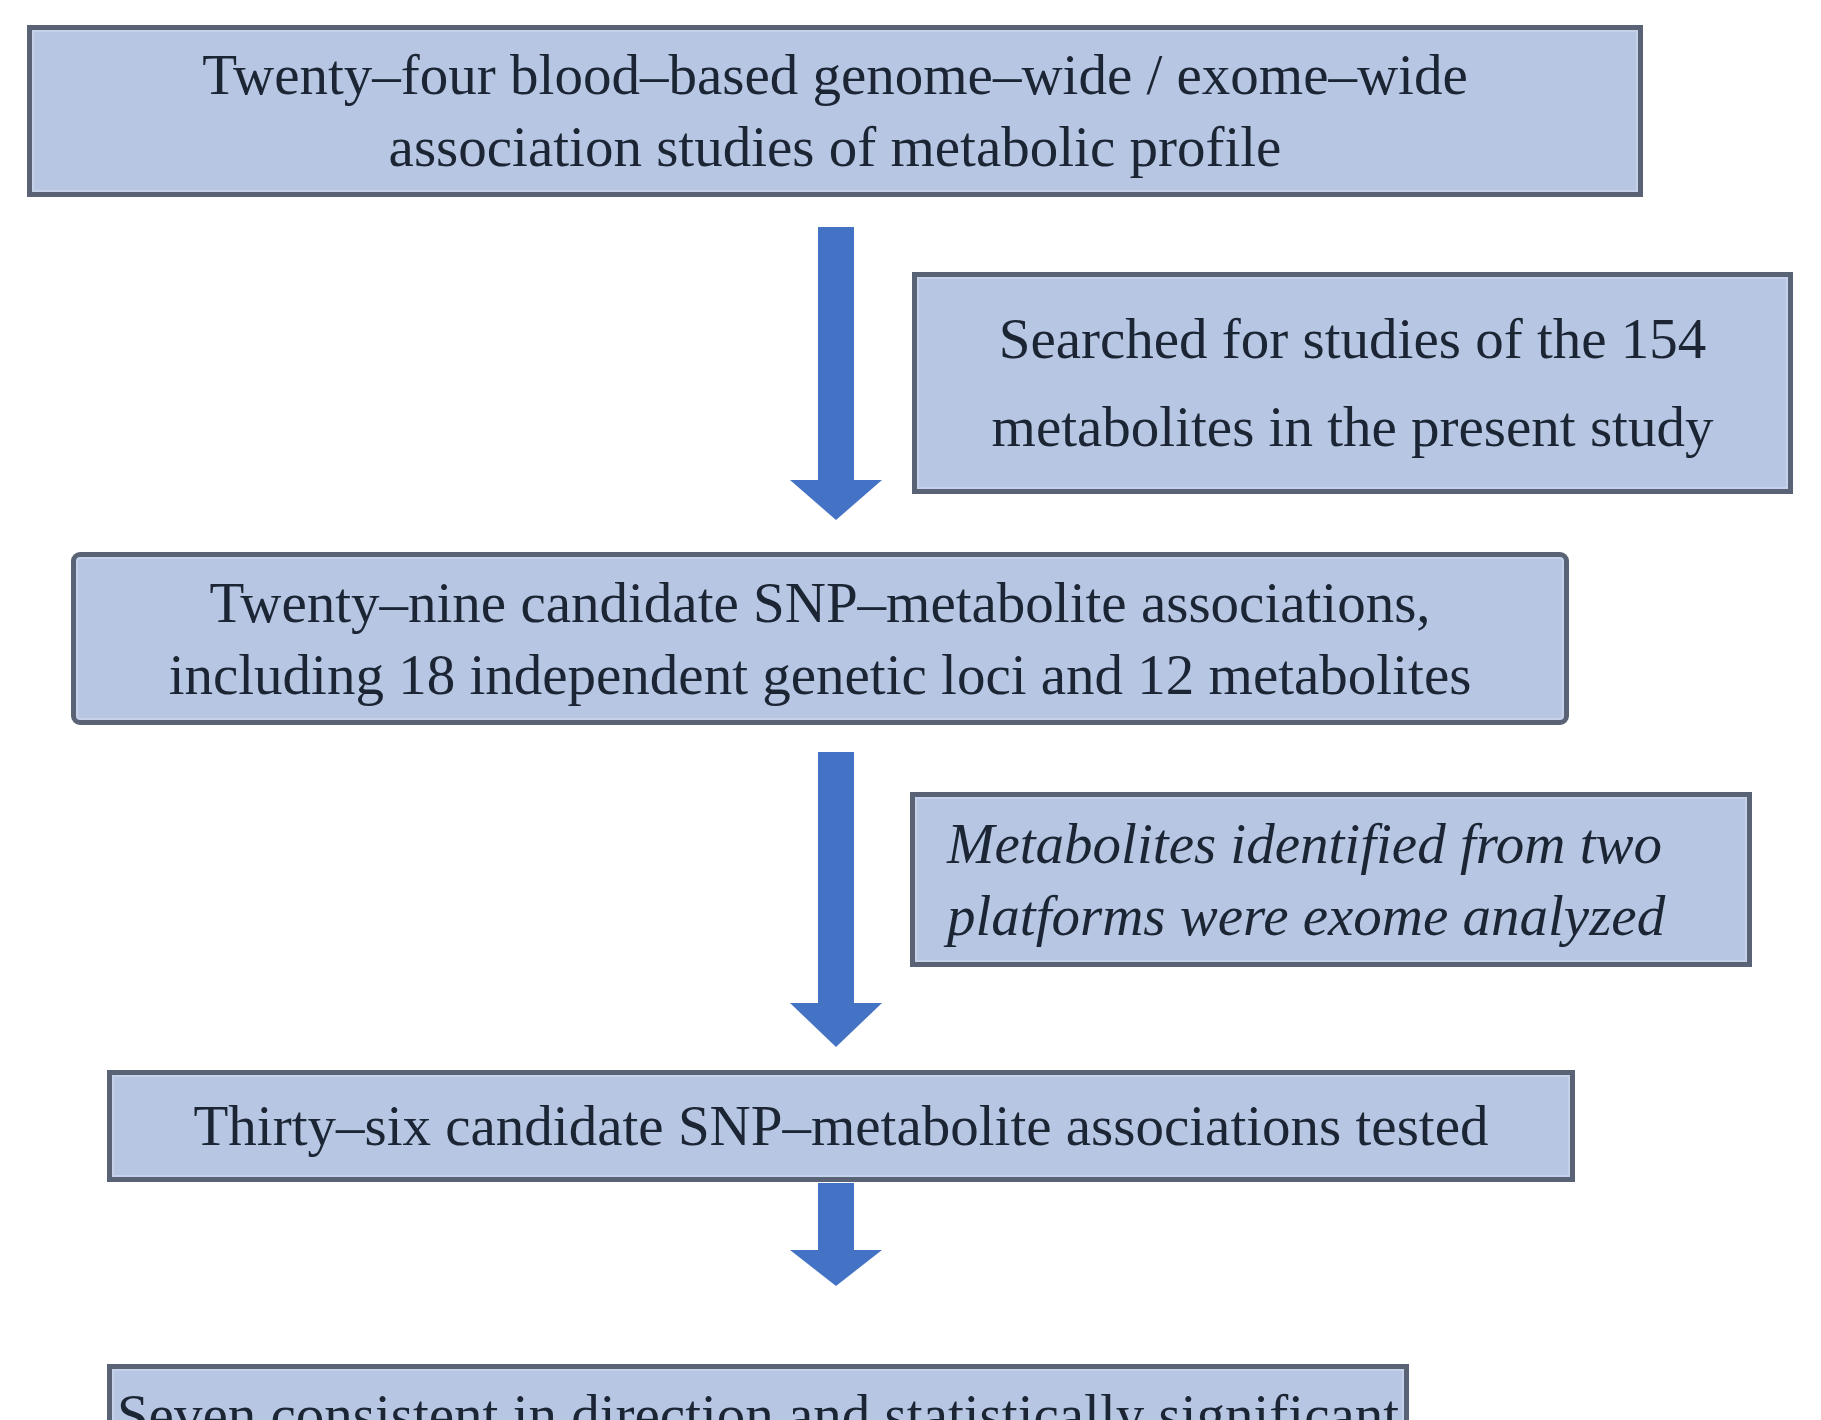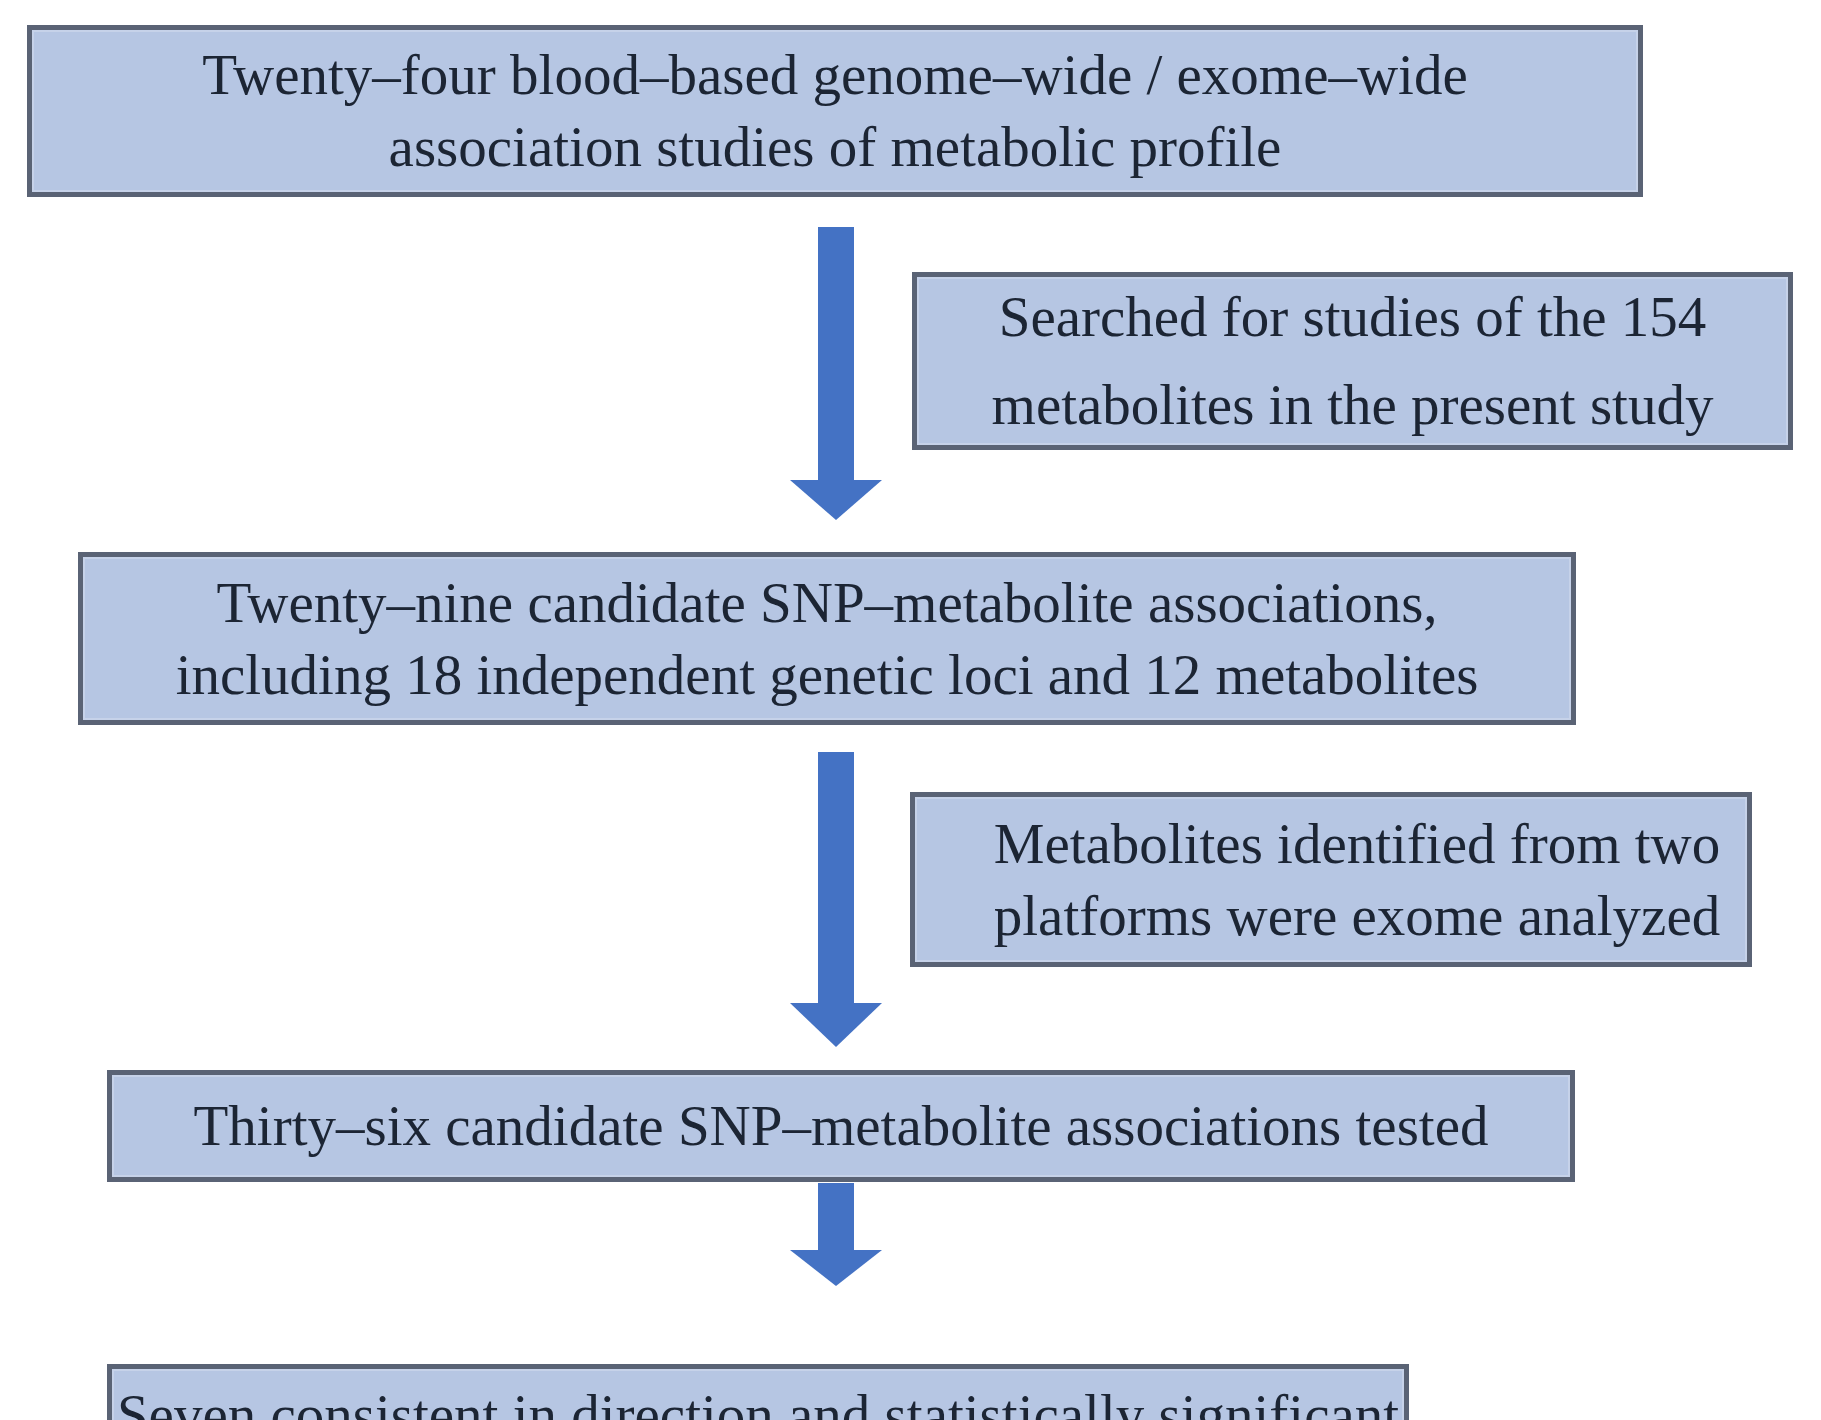--- a/index.html
+++ b/index.html
@@ -29,23 +29,24 @@
     display: flex;
     flex-direction: column;
     justify-content: center;
     align-items: center;
     text-align: center;
     font-size: 57px;
     line-height: 1.26;
     white-space: nowrap;
   }
   .node.left-align {
-    align-items: center;
+    align-items: flex-start;
     text-align: left;
-    padding-left: 52px;
+    padding-left: 32px;
+    font-style: italic;
   }
   .shaft {
     position: absolute;
     background: var(--arrow);
   }
   .head {
     position: absolute;
     width: 0;
     height: 0;
     border-left: 46px solid transparent;
@@ -61,26 +62,26 @@
   <div class="node" style="left:27px; top:25px; width:1616px; height:172px;">
     <div>Twenty–four blood–based genome–wide / exome–wide</div>
     <div>association studies of metabolic profile</div>
   </div>
 
   <div>
     <div class="shaft" style="left:818px; top:227px; width:36px; height:253px;"></div>
     <div class="head" style="left:790px; top:480px; border-top-width:40px;"></div>
   </div>
 
-  <div class="node" style="left:912px; top:272px; width:881px; height:178px;gap:16px;">
+  <div class="node" style="left:912px; top:272px; width:881px; height:222px;gap:16px;">
     <div>Searched for studies of the 154</div>
     <div>metabolites in the present study</div>
   </div>
 
-  <div class="node" style="left:78px; top:552px; width:1498px; height:173px;">
+  <div class="node" style="left:71px; top:552px; width:1498px; height:173px;border-radius:9px;">
     <div>Twenty–nine candidate SNP–metabolite associations,</div>
     <div>including 18 independent genetic loci and 12 metabolites</div>
   </div>
 
   <div>
     <div class="shaft" style="left:818px; top:752px; width:36px; height:251px;"></div>
     <div class="head" style="left:790px; top:1003px; border-top-width:44px;"></div>
   </div>
 
   <div class="node left-align" style="left:910px; top:792px; width:842px; height:175px;">

